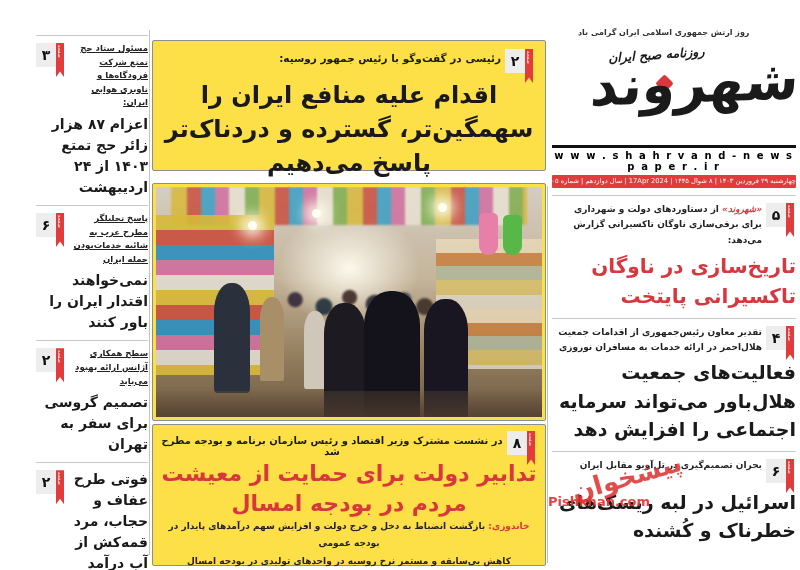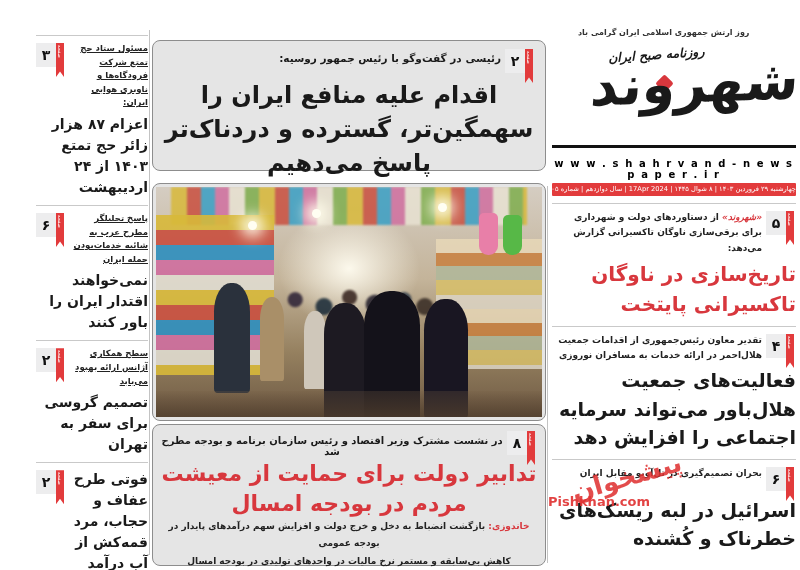--- a/index.html
+++ b/index.html
@@ -29,21 +29,21 @@
   .ihead .ktext { flex:1; direction:rtl; }
 
   
   #left-col { position:absolute; left:36px; top:28px; width:112px; }
   #left-col .kicker { font-size:8.5px; font-weight:bold; line-height:1.6; text-align:right; color:#222;text-decoration:underline; }
   #left-col .headline { font-size:14px; font-weight:bold; line-height:1.5; text-align:right; margin-top:4px; }
   #left-col .headline.inline { margin-top:0; }
 
   
   #center-col { position:absolute; left:152px; top:0; width:394px; }
-  .boxed { border:1px solid #8d8d8d; border-radius:8px; background:#e5e5e5; }
+  .boxed { border:1px solid #8d8d8d; border-radius:2px; background:#fde047; }
   #lead-box { position:absolute; top:40px; left:0; width:394px; height:131px; padding:7px 10px; }
   #lead-box .kicker { font-size:10.5px; font-weight:bold; text-align:right; padding-top:4px; }
   #lead-box .headline { font-size:24px; font-weight:bold; text-align:center; line-height:1.42; margin-top:3px; }
 
   #photo-box { position:absolute; top:183px; left:0; width:394px; height:238px; padding:3px; }
   .photo { position:relative; width:100%; height:100%; overflow:hidden;
            background:linear-gradient(180deg,#d5cdc2 0%,#c4b49a 40%,#95805f 72%,#6e5a44 100%); }
   .photo .glow { position:absolute; left:30%; top:8%; width:40%; height:55%;
                  background:radial-gradient(ellipse at center, rgba(255,252,240,.95), rgba(255,250,235,0) 65%); }
   .photo .hangrow { position:absolute; left:4%; top:0; width:92%; height:38px; opacity:.85; filter:blur(1px);
@@ -84,21 +84,21 @@
   
   #right-col { position:absolute; left:552px; top:28px; width:244px; }
   #dedication { font-size:8px; font-weight:bold; color:#333; text-align:left; padding-left:26px; }
   #logo-block { position:relative; height:108px; }
   #logo-script { position:absolute; left:56px; top:10px; font-size:12.5px; font-weight:bold;
                  font-style:italic; transform:rotate(-4deg); }
   #logo-main { position:absolute; right:-2px; top:6px; font-size:54px; font-weight:bold;
                letter-spacing:-3px; transform:skewX(-6deg) rotate(-2deg); line-height:1.5; }
   #logo-dot { position:absolute; left:106px; top:40px; width:13px; height:13px; background:#d8373d;
               transform:rotate(45deg); border-radius:2px; }
-  #website-bar { border-top:3px solid #111; margin-top:0; padding-top:10px; font-size:10px;
+  #website-bar { border-top:3px solid #111; margin-top:0; padding-top:2px; font-size:10px;
                  font-weight:bold; letter-spacing:1.6px; text-align:center; direction:ltr; color:#000; }
   #date-bar { margin-top:3px; background:#e23b3c; color:#fff; font-size:6.7px; height:13px;
               line-height:13px; text-align:center; white-space:nowrap; overflow:hidden; border-radius:1px; }
 
   .r-item .kicker { font-size:9px; font-weight:bold; line-height:1.7; text-align:right; color:#222; }
   .r-item .headline { font-size:19px; font-weight:bold; line-height:1.5; text-align:right; margin-top:3px; }
   .r-item .headline.red { color:#d8373d; font-size:20px; }
   .r-item .kicker .lead-red { color:#d8373d; font-style:italic; }
 
   
@@ -224,21 +224,21 @@
               <i>صفحه</i>
             </span>
         </div>
       </div>
       <div class="headline">تدابیر دولت برای حمایت از معیشت مردم در بودجه امسال</div>
       <div class="bodyline">
         <span class="lead-red">خاندوزی:</span>
         <span>بازگشت انضباط به دخل و خرج دولت و افزایش سهم درآمدهای پایدار در بودجه عمومی</span>
       </div>
       <div class="bodyline">
-        <span>کاهش بی‌سابقه و مستمر نرخ مالیات در واحدهای تولیدی در بودجه امسال</span>
+        <span>کاهش بی‌سابقه و مستمر نرخ روسیه در واحدهای تولیدی در بودجه امسال</span>
       </div>
       <div class="bodyline small">
         
         
       </div>
     </div>
   </div>
 
   <div id="right-col">
 

